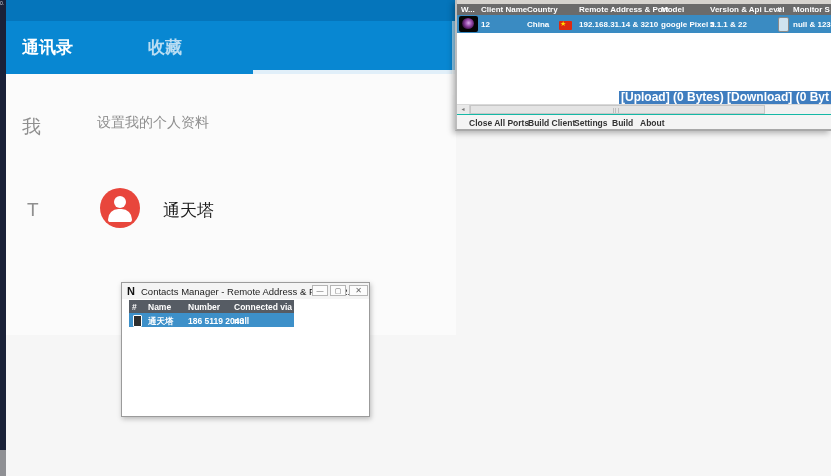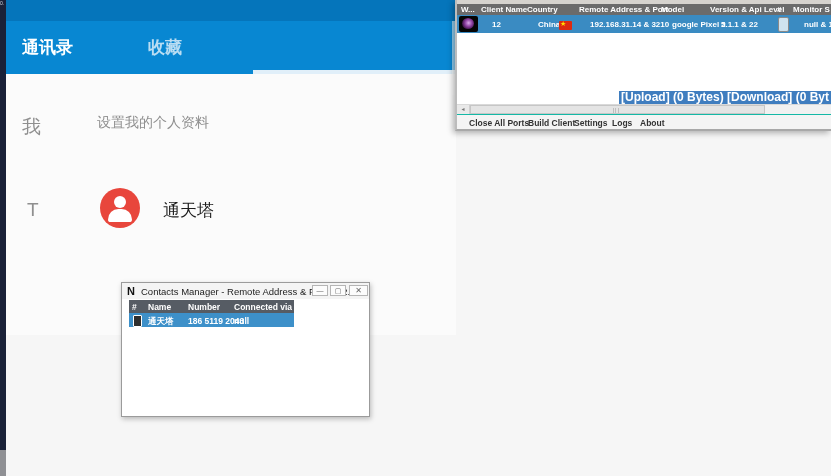--- a/index.html
+++ b/index.html
@@ -47,21 +47,21 @@
   .cm-phone{position:absolute;left:4px;top:2px;width:7px;height:10px;border:1px solid #ffffff;
             border-radius:1px;background:#2e2e2e;}
   
   .rw{position:absolute;left:455px;top:0;width:376px;height:131px;background:#ffffff;
       border-left:2px solid #bcbcbc;border-bottom:2px solid #a8a8a8;box-shadow:-2px 2px 6px rgba(0,0,0,0.3);
       box-sizing:border-box;}
   .rw-sliver{position:absolute;left:0;top:0;width:100%;height:4px;background:#d6d3ce;}
   .rw-header{position:absolute;left:0;top:4px;width:100%;height:11px;background:#6b6b6b;}
   .rw-header span{position:absolute;top:1px;font-size:8px;font-weight:bold;color:#ffffff;white-space:nowrap;}
   .rw-row{position:absolute;left:0;top:15px;width:100%;height:18px;background:#3a8bc2;cursor:pointer;}
-  .rw-row span{position:absolute;top:5px;font-size:8px;font-weight:bold;color:#ffffff;white-space:nowrap;margin-left:11px;}
+  .rw-row span{position:absolute;top:5px;font-size:8px;font-weight:bold;color:#ffffff;white-space:nowrap;}
   .rc0{left:4px;} .rc1{left:24px;} .rc2{left:70px;} .rc3{left:102px;margin-top:40px;} .rc4{left:122px;}
   .rc5{left:204px;} .rc6{left:253px;} .rc7{left:320px;} .rc8{left:336px;}
   .rw-thumb{position:absolute;left:2px;top:1px;width:19px;height:16px;background:#050505;
             border-radius:2px;overflow:hidden;}
   .rw-thumb .blob{position:absolute;left:3px;top:2px;width:12px;height:11px;border-radius:50%;
             background:radial-gradient(circle at 55% 45%, #d9a9e8 0%, #8c3fa0 40%, #2a0b33 80%);}
   .cn-flag{position:absolute;left:102px;top:6px;width:13px;height:9px;background:#de2910;border-radius:1px;}
   .cn-flag i{position:absolute;left:1px;top:-1px;font-style:normal;font-size:7px;color:#ffde00;}
   .rw-phone{position:absolute;left:321px;top:2px;width:9px;height:13px;border:1px solid #8a8a8a;
             border-radius:2px;background:#cfe3ef;}
@@ -170,18 +170,18 @@
     <div class="rw-hscroll">
       <div class="arrow">◂</div>
       <div class="thumb">
         <span class="grip">|||</span>
       </div>
     </div>
     <div class="rw-statusbar">
       <span class="mi0">Close All Ports</span>
       <span class="mi1">Build Client</span>
       <span class="mi2">Settings</span>
-      <span class="mi3">Logs</span>
+      <span class="mi3">Build</span>
       <span class="mi4">About</span>
     </div>
   </div>
 
 </div>
 
 </body></html>

